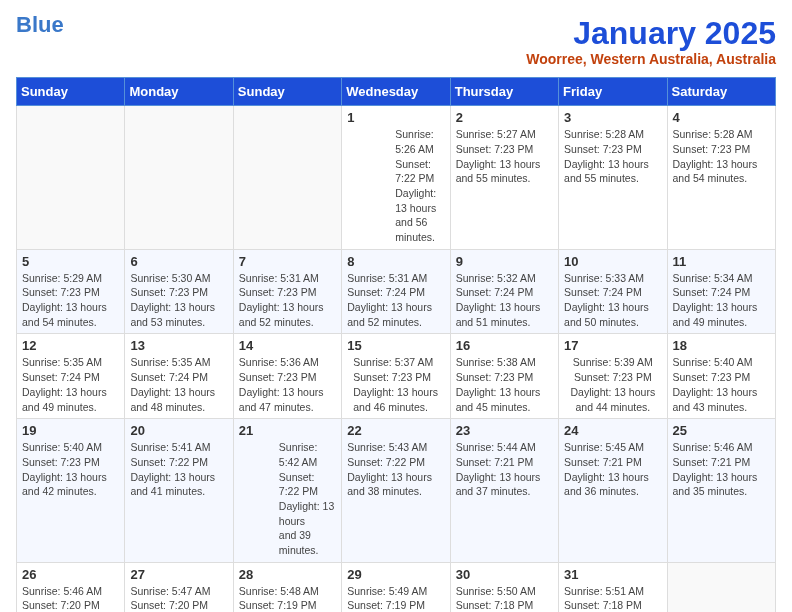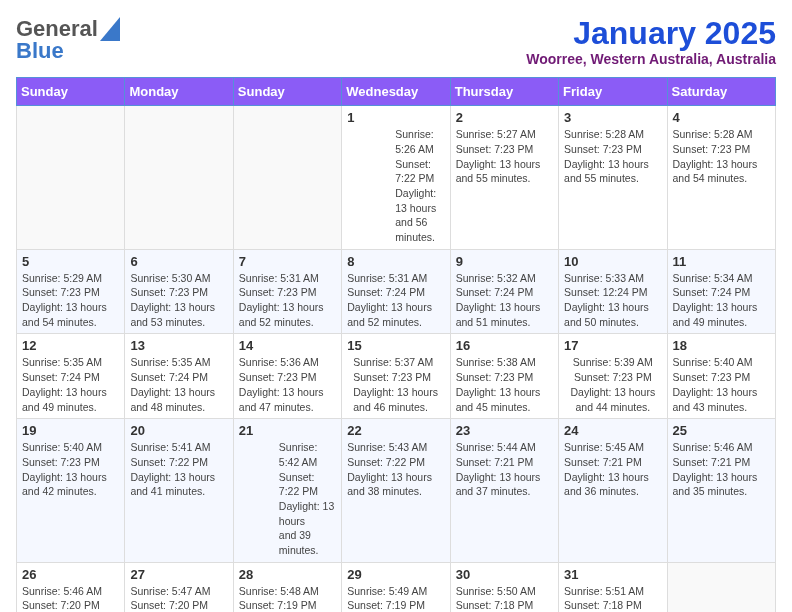--- a/index.html
+++ b/index.html
@@ -25,30 +25,30 @@
       text-align: right;
     }
     .month-title {
       font-size: 32px;
       font-weight: bold;
       color: #1d4ed8;
       line-height: 1.1;
     }
     .location {
       font-size: 14px;
-      color: #701a75;
+      color: #c2410c;
       font-weight: bold;
     }
     .calendar {
       width: 100%;
       border-collapse: collapse;
       border: 1px solid #ccc;
     }
     .calendar th {
-      background: #8b5cf6;
+      background: #1d4ed8;
       color: #fff;
       font-size: 13px;
       font-weight: bold;
       padding: 6px 4px;
       text-align: left;
       border: 1px solid #5590d9;
     }
     .calendar td {
       vertical-align: top;
       padding: 4px 5px;
@@ -77,28 +77,20 @@
     .logo-row {
       display: flex;
       align-items: center;
     }
   </style>
 </head>
 <body>
 
 <div class="header">
   <div class="logo">
-    <div class="logo-row">
-      <span style="font-size:22px;font-weight:bold;color:#555;">General</span>
-      <span>
-        <svg width="20" height="24" viewBox="0 0 20 24" style="margin-left:2px;vertical-align:middle;">
-          <polygon points="0,24 20,24 20,0" fill="#3a78c9"></polygon>
-        </svg>
-      </span>
-    </div>
     <span style="font-size:22px;font-weight:bold;color:#3a78c9;margin-top:-4px;">Blue</span>
   </div>
   <div class="title-area">
     <div class="month-title">January 2025</div>
     <div class="location">Woorree, Western Australia, Australia</div>
   </div>
 </div>
 
 <table class="calendar">
   <thead>
@@ -178,21 +170,21 @@
         <td>
           <div class="day-num">9</div>
           <div class="day-info" style="white-space: pre-line;">Sunrise: 5:32 AM
 Sunset: 7:24 PM
 Daylight: 13 hours
 and 51 minutes.</div>
         </td>
         <td>
           <div class="day-num">10</div>
           <div class="day-info" style="white-space: pre-line;">Sunrise: 5:33 AM
-Sunset: 12:24 PM
+Sunset: 7:24 PM
 Daylight: 13 hours
 and 50 minutes.</div>
         </td>
         <td>
           <div class="day-num">11</div>
           <div class="day-info" style="white-space: pre-line;">Sunrise: 5:34 AM
 Sunset: 7:24 PM
 Daylight: 13 hours
 and 49 minutes.</div>
         </td>

